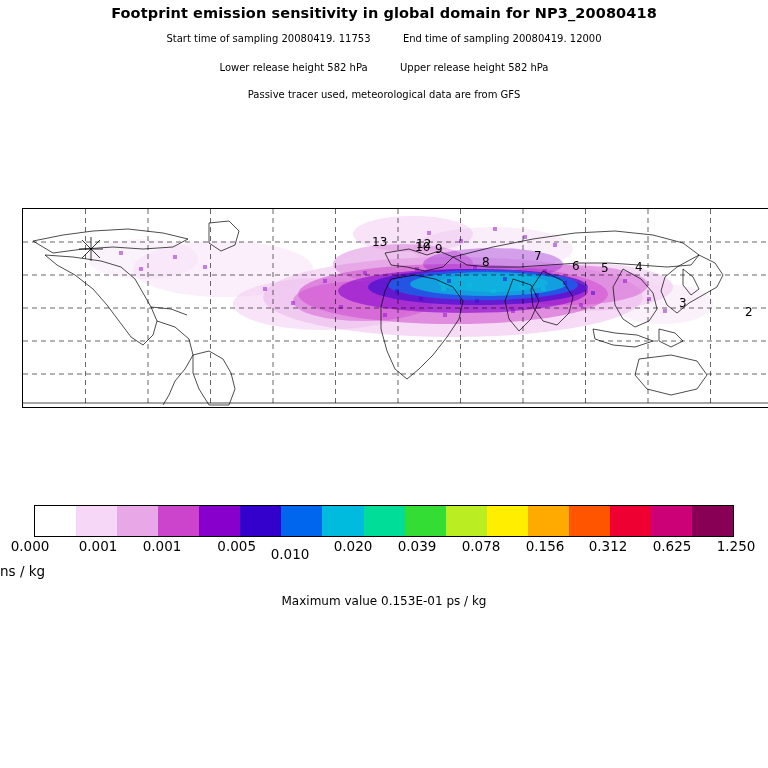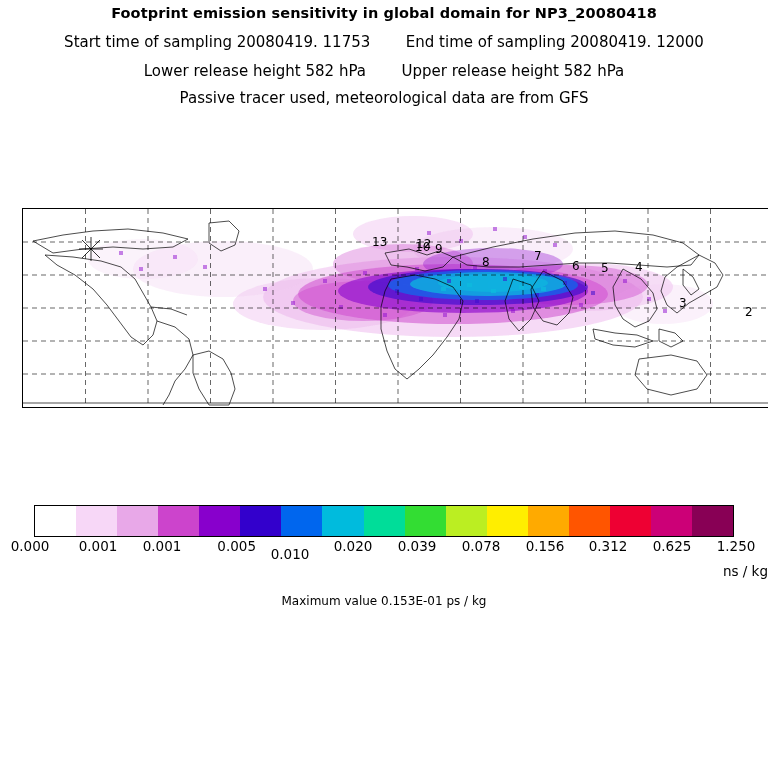--- a/index.html
+++ b/index.html
@@ -23,21 +23,21 @@
     text-align: center;
     font-size: 14.5px;
     font-weight: bold;
     letter-spacing: 0.1px;
   }
   .subline {
     position: absolute;
     left: 0;
     width: 768px;
     text-align: center;
-    font-size: 15px;
+    font-size: 10px;
   }
   .subline1 { top: 33px; }
   .subline2 { top: 62px; }
   .subline3 { top: 89px; }
   .sub-col {
     display: inline-block;
   }
   .sub-gap { display: inline-block; width: 26px; }
 
   
@@ -79,21 +79,21 @@
     position: absolute;
     font-size: 13.5px;
     text-align: center;
     white-space: nowrap;
   }
   #cb-unit {
     position: absolute;
     left: 0;
     top: 563px;
     width: 768px;
-    text-align: right;
+    text-align: left;
     font-size: 13.5px;
   }
   #cb-max {
     position: absolute;
     left: 0;
     top: 594px;
     width: 768px;
     text-align: center;
     font-size: 12px;
   }

